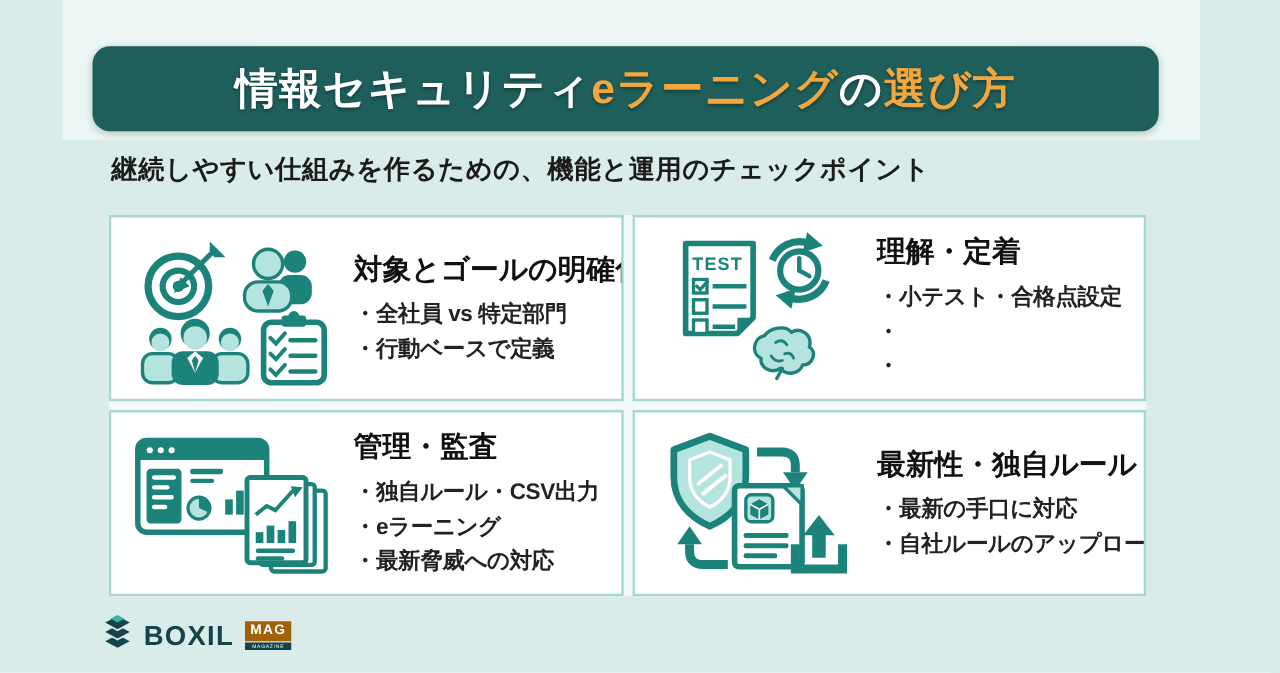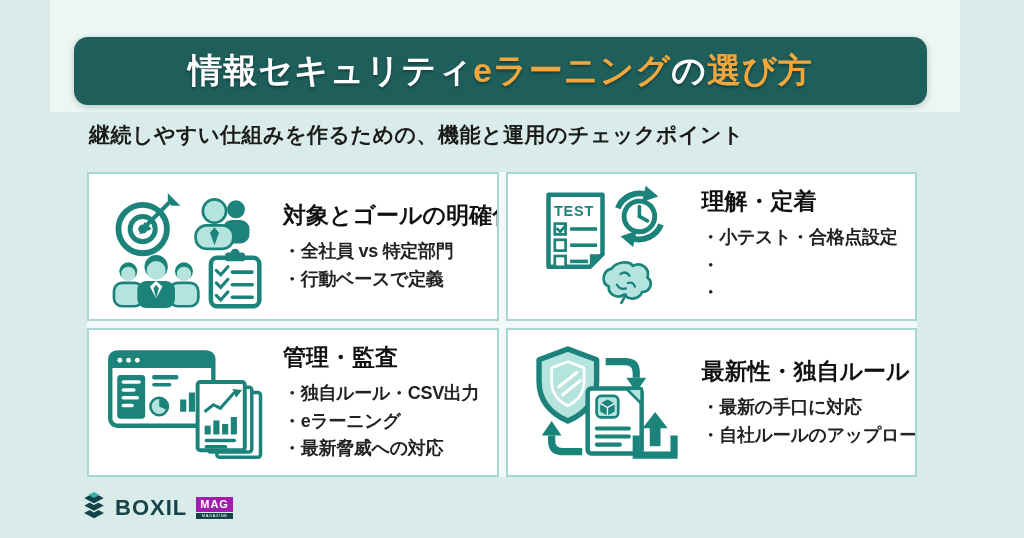--- a/index.html
+++ b/index.html
@@ -37,21 +37,21 @@
   .icons{flex:0 0 166px;height:126px;}
   .icons svg{width:100%;height:100%;display:block;}
   .card-text{flex:1;min-width:0;}
   .card-title{font-size:23px;font-weight:bold;color:#111;margin:0 0 7px 0;white-space:nowrap;}
   .bullet{display:flex;font-size:18px;font-weight:bold;color:#222;
           line-height:1.55;white-space:nowrap;letter-spacing:-0.3px;}
   .bullet .marker{flex:0 0 auto;}
   .footer-logo{position:absolute;left:80px;top:491px;display:flex;align-items:center;gap:7px;}
   .brand-text{font-size:22px;font-weight:bold;letter-spacing:1px;color:#14434a;}
   .mag-badge{display:inline-flex;flex-direction:column;margin-left:2px;}
-  .mag-top{background:#a21caf;color:#fff;font-size:11px;font-weight:bold;
+  .mag-top{background:#a16207;color:#fff;font-size:11px;font-weight:bold;
            letter-spacing:1px;padding:1px 4px;line-height:1.2;}
   .mag-sub{background:#14434a;color:#fff;font-size:4px;letter-spacing:0.6px;
            text-align:center;margin-top:1px;padding:1px 2px;line-height:1;}
 </style>
 </head>
 <body>
 
 <div class="stage">
 
   <div class="top-panel"></div>

